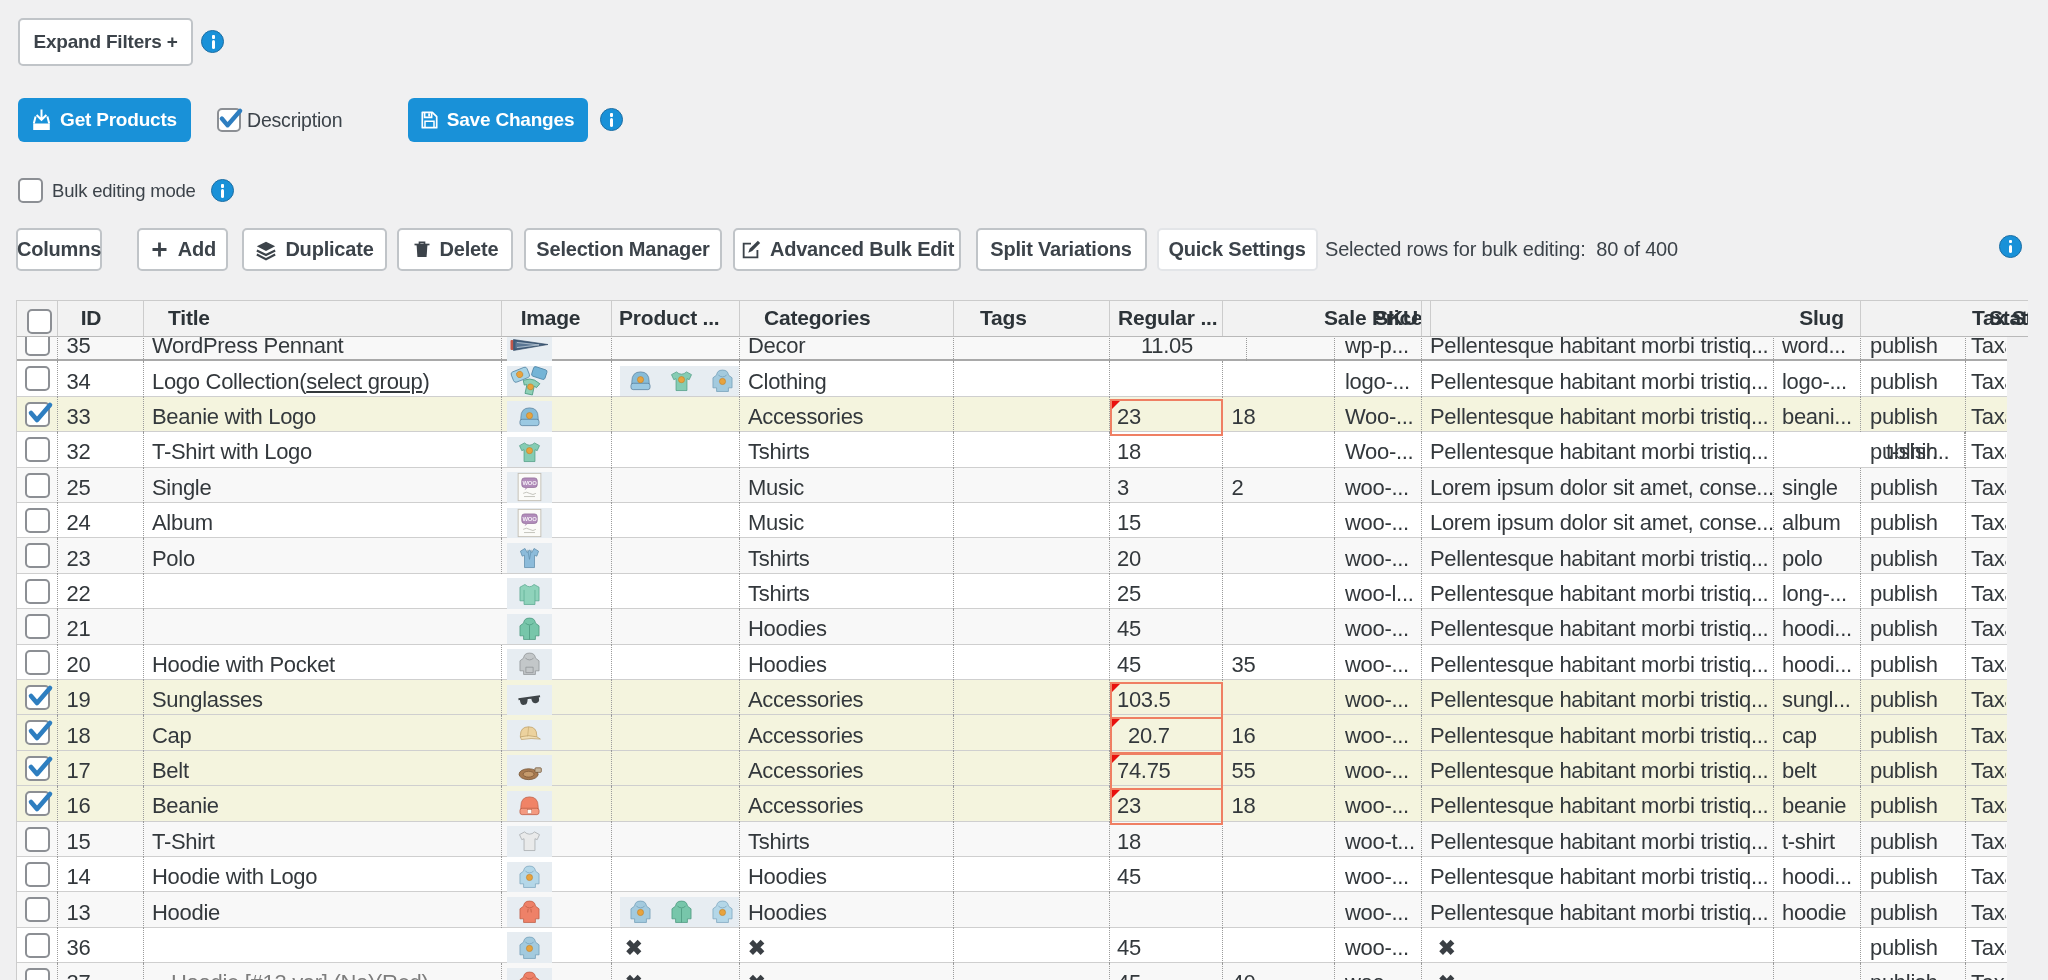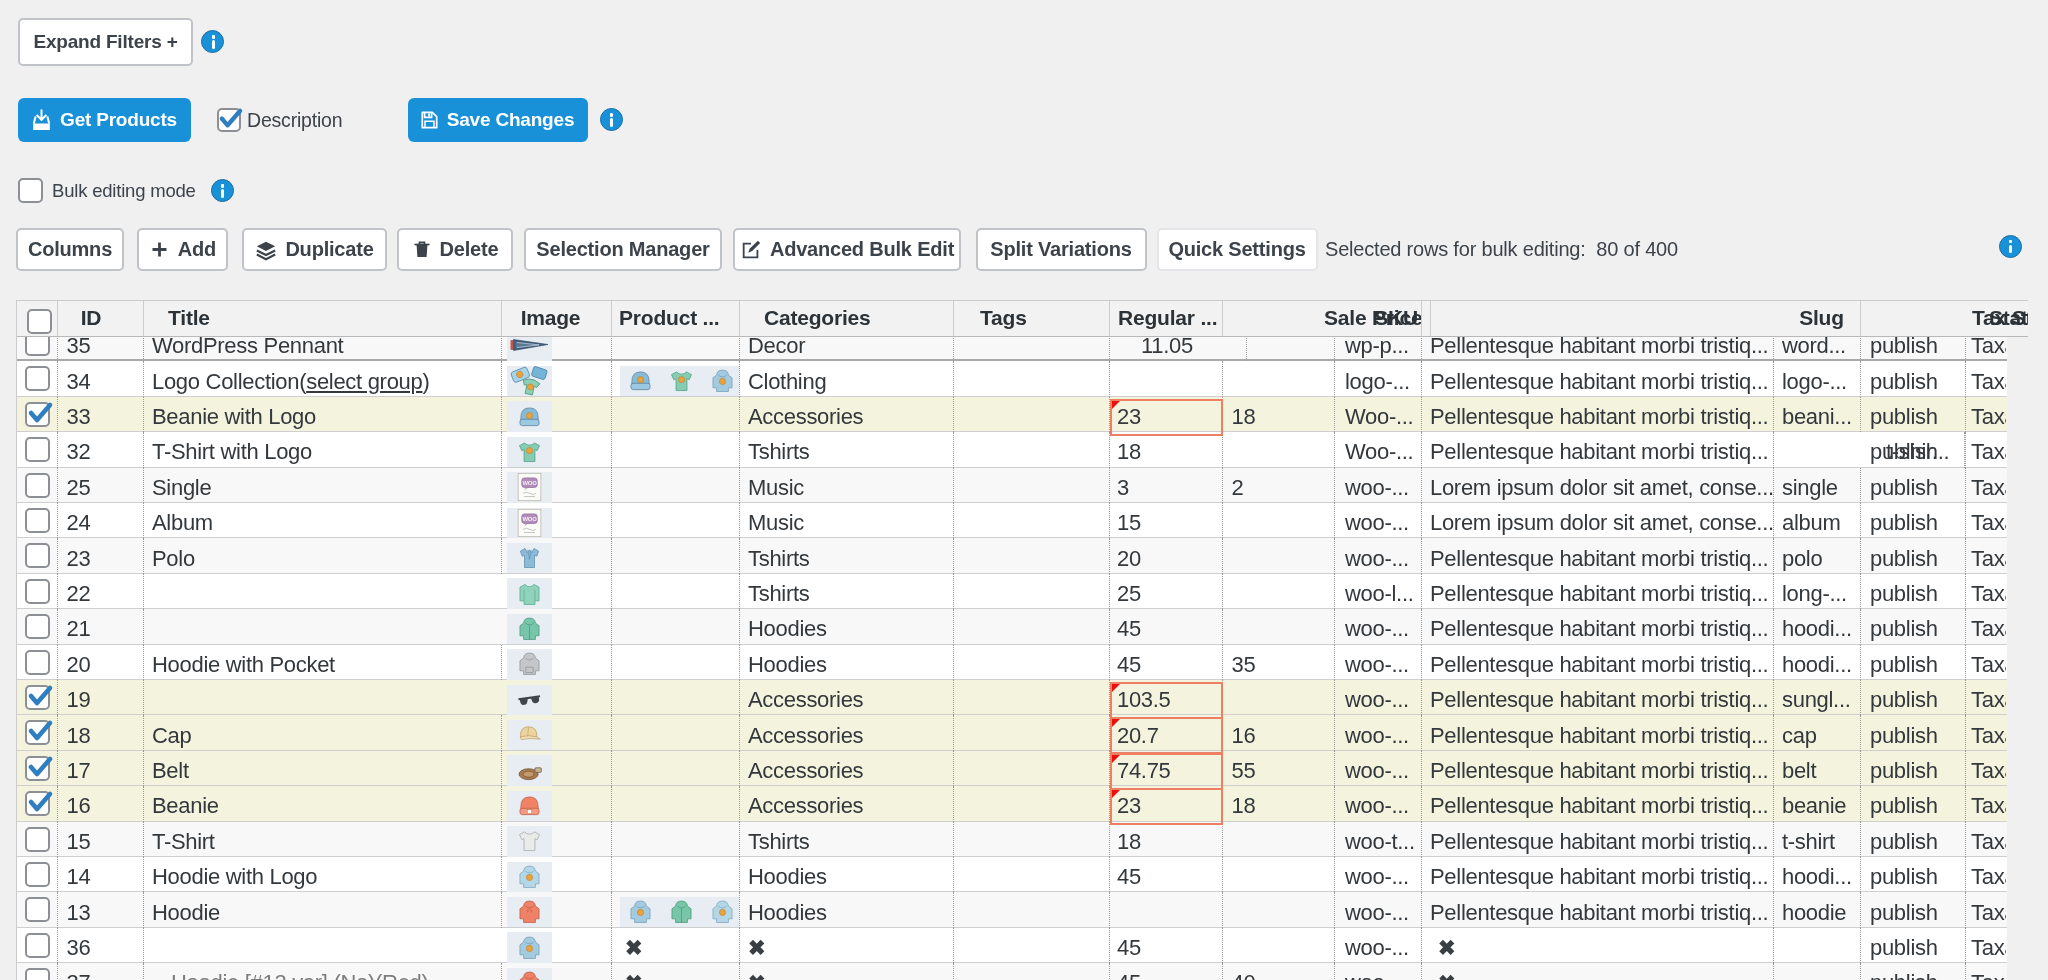--- a/index.html
+++ b/index.html
@@ -63,21 +63,21 @@
       <path d="M3.6 1.5 L3.6 6.3 L10.6 6.3 L10.6 1.5" stroke="#fff" stroke-width="1.7" fill="none"></path>
       <rect x="7.2" y="2.3" width="1.8" height="3.2" fill="#fff"></rect>
       <path d="M4 16 L4 10.3 L13 10.3 L13 16" stroke="#fff" stroke-width="1.5" fill="none"></path>
     </svg>
     <span>Save Changes</span>
   </div>
 <div class="info" style="left:599.5px;top:108px;"></div>
 <div class="cb" style="left:18px;top:178px;width:25px;height:25px;"></div>
 <div class="lbl" style="left:52px;top:178px;height:25px;font-size:18.5px;">Bulk editing mode</div>
 <div class="info" style="left:210.5px;top:179px;"></div>
-<div class="btn" style="left:16px;top:228px;width:108px;height:43px;font-size:20px;">Columns</div>
+<div class="btn" style="left:16px;top:228px;width:86px;height:43px;font-size:20px;">Columns</div>
 <div class="btn" style="left:137px;top:228px;width:91px;height:43px;font-size:20px;"><svg width="21" height="21" viewBox="0 0 24 24">
       <path d="M12 4 L12 20 M4 12 L20 12" stroke="#3c434a" stroke-width="3.2" fill="none"></path>
       <circle cx="12" cy="12" r="10" stroke="#3c434a" stroke-width="0" fill="none"></circle>
     </svg><span style="width:8px"></span>Add</div>
 <div class="btn" style="left:242px;top:228px;width:145px;height:43px;font-size:20px;"><svg width="22" height="22" viewBox="0 0 24 24">
       <path d="M12 3 L22 8 L12 13 L2 8 Z" fill="#3c434a"></path>
       <path d="M2 12.5 L12 17.5 L22 12.5" stroke="#3c434a" stroke-width="2.4" fill="none"></path>
       <path d="M2 17 L12 22 L22 17" stroke="#3c434a" stroke-width="2.4" fill="none"></path>
     </svg><span style="width:8px"></span>Duplicate</div>
 <div class="btn" style="left:397px;top:228px;width:116px;height:43px;font-size:20px;"><svg width="20" height="21" viewBox="0 0 24 24">
@@ -386,20 +386,21 @@
       </div>
       <div class="row yl" style="position:absolute;left:0;top:353.99999999999994px">
         <div class="c" style="left:0px;width:41px;padding-left:0px;">
           <div class="rcb">
             <svg class="check" viewBox="0 0 30 30">
               <path d="M6 15 L12 22 L25 7" stroke="#2e7ec0" stroke-width="4.6" fill="none" stroke-linecap="round" stroke-linejoin="round"></path>
             </svg>
           </div>
         </div>
         <div class="c" style="left:41px;width:86px;padding-left:8.5px;">19</div>
+        <div class="c" style="left:127px;width:358px;padding-left:8px;">Sunglasses</div>
         <div class="c" style="left:485px;width:110px;padding-left:0px;">
           <div class="thumb">
             <svg width="33" height="30" viewBox="0 0 30 33">
               <g transform="rotate(-8 15 16)">
                 <path d="M3 13 L27 13 L27 15 L25.5 15 Q26 21 21.5 21 Q17.5 21 17 15 L13 15 Q12.5 21 8.5 21 Q4 21 4.5 15 L3 15 Z" fill="#3f4549"></path>
                 <path d="M13 15 q2 -1.5 4 0" stroke="#3f4549" stroke-width="1" fill="none"></path>
               </g>
             </svg>
           </div>
         </div>
@@ -429,21 +430,21 @@
           <div class="thumb">
             <svg width="33" height="30" viewBox="0 0 30 33">
               <path d="M5 17 Q5 7.5 14 7.5 Q23 7.5 23 17 L23 19 L5 19 Z" fill="#ecd29e" stroke="#bd9f66" stroke-width="0.8"></path>
               <path d="M5 18.5 Q14 16 23 18.5 L27 21 Q17 19.5 6 21.5 Z" fill="#f2dfb5" stroke="#bd9f66" stroke-width="0.8"></path>
               <path d="M14 7.5 L13 18" stroke="#bd9f66" stroke-width="0.6" fill="none"></path>
             </svg>
           </div>
         </div>
         <div class="c" style="left:595px;width:128px;padding-left:0px;"></div>
         <div class="c" style="left:723px;width:214px;padding-left:8px;">Accessories</div>
-        <div class="c" style="left:1093px;width:113px;padding-left:7px;">20.7</div>
+        <div class="c" style="left:1093px;width:113px;padding-left:18px;">20.7</div>
         <div class="hl" style="left:1093px;"></div>
         <div class="c" style="left:937px;width:156px;padding-left:0px;"></div>
         <div class="c" style="left:1206px;width:112px;padding-left:8.5px;">16</div>
         <div class="c" style="left:1318px;width:87px;padding-left:10px;">woo-...</div>
         <div class="c" style="left:1405px;width:352px;padding-left:8px;">Pellentesque habitant morbi tristiq...</div>
         <div class="c" style="left:1757px;width:87px;padding-left:8px;">cap</div>
         <div class="c" style="left:1844px;width:105px;padding-left:9px;">publish</div>
         <div class="c" style="left:1949px;width:39.9px;padding-left:5px;border-right:none;">Taxable</div>
       </div>
       <div class="row yl" style="position:absolute;left:0;top:424.7999999999999px">

